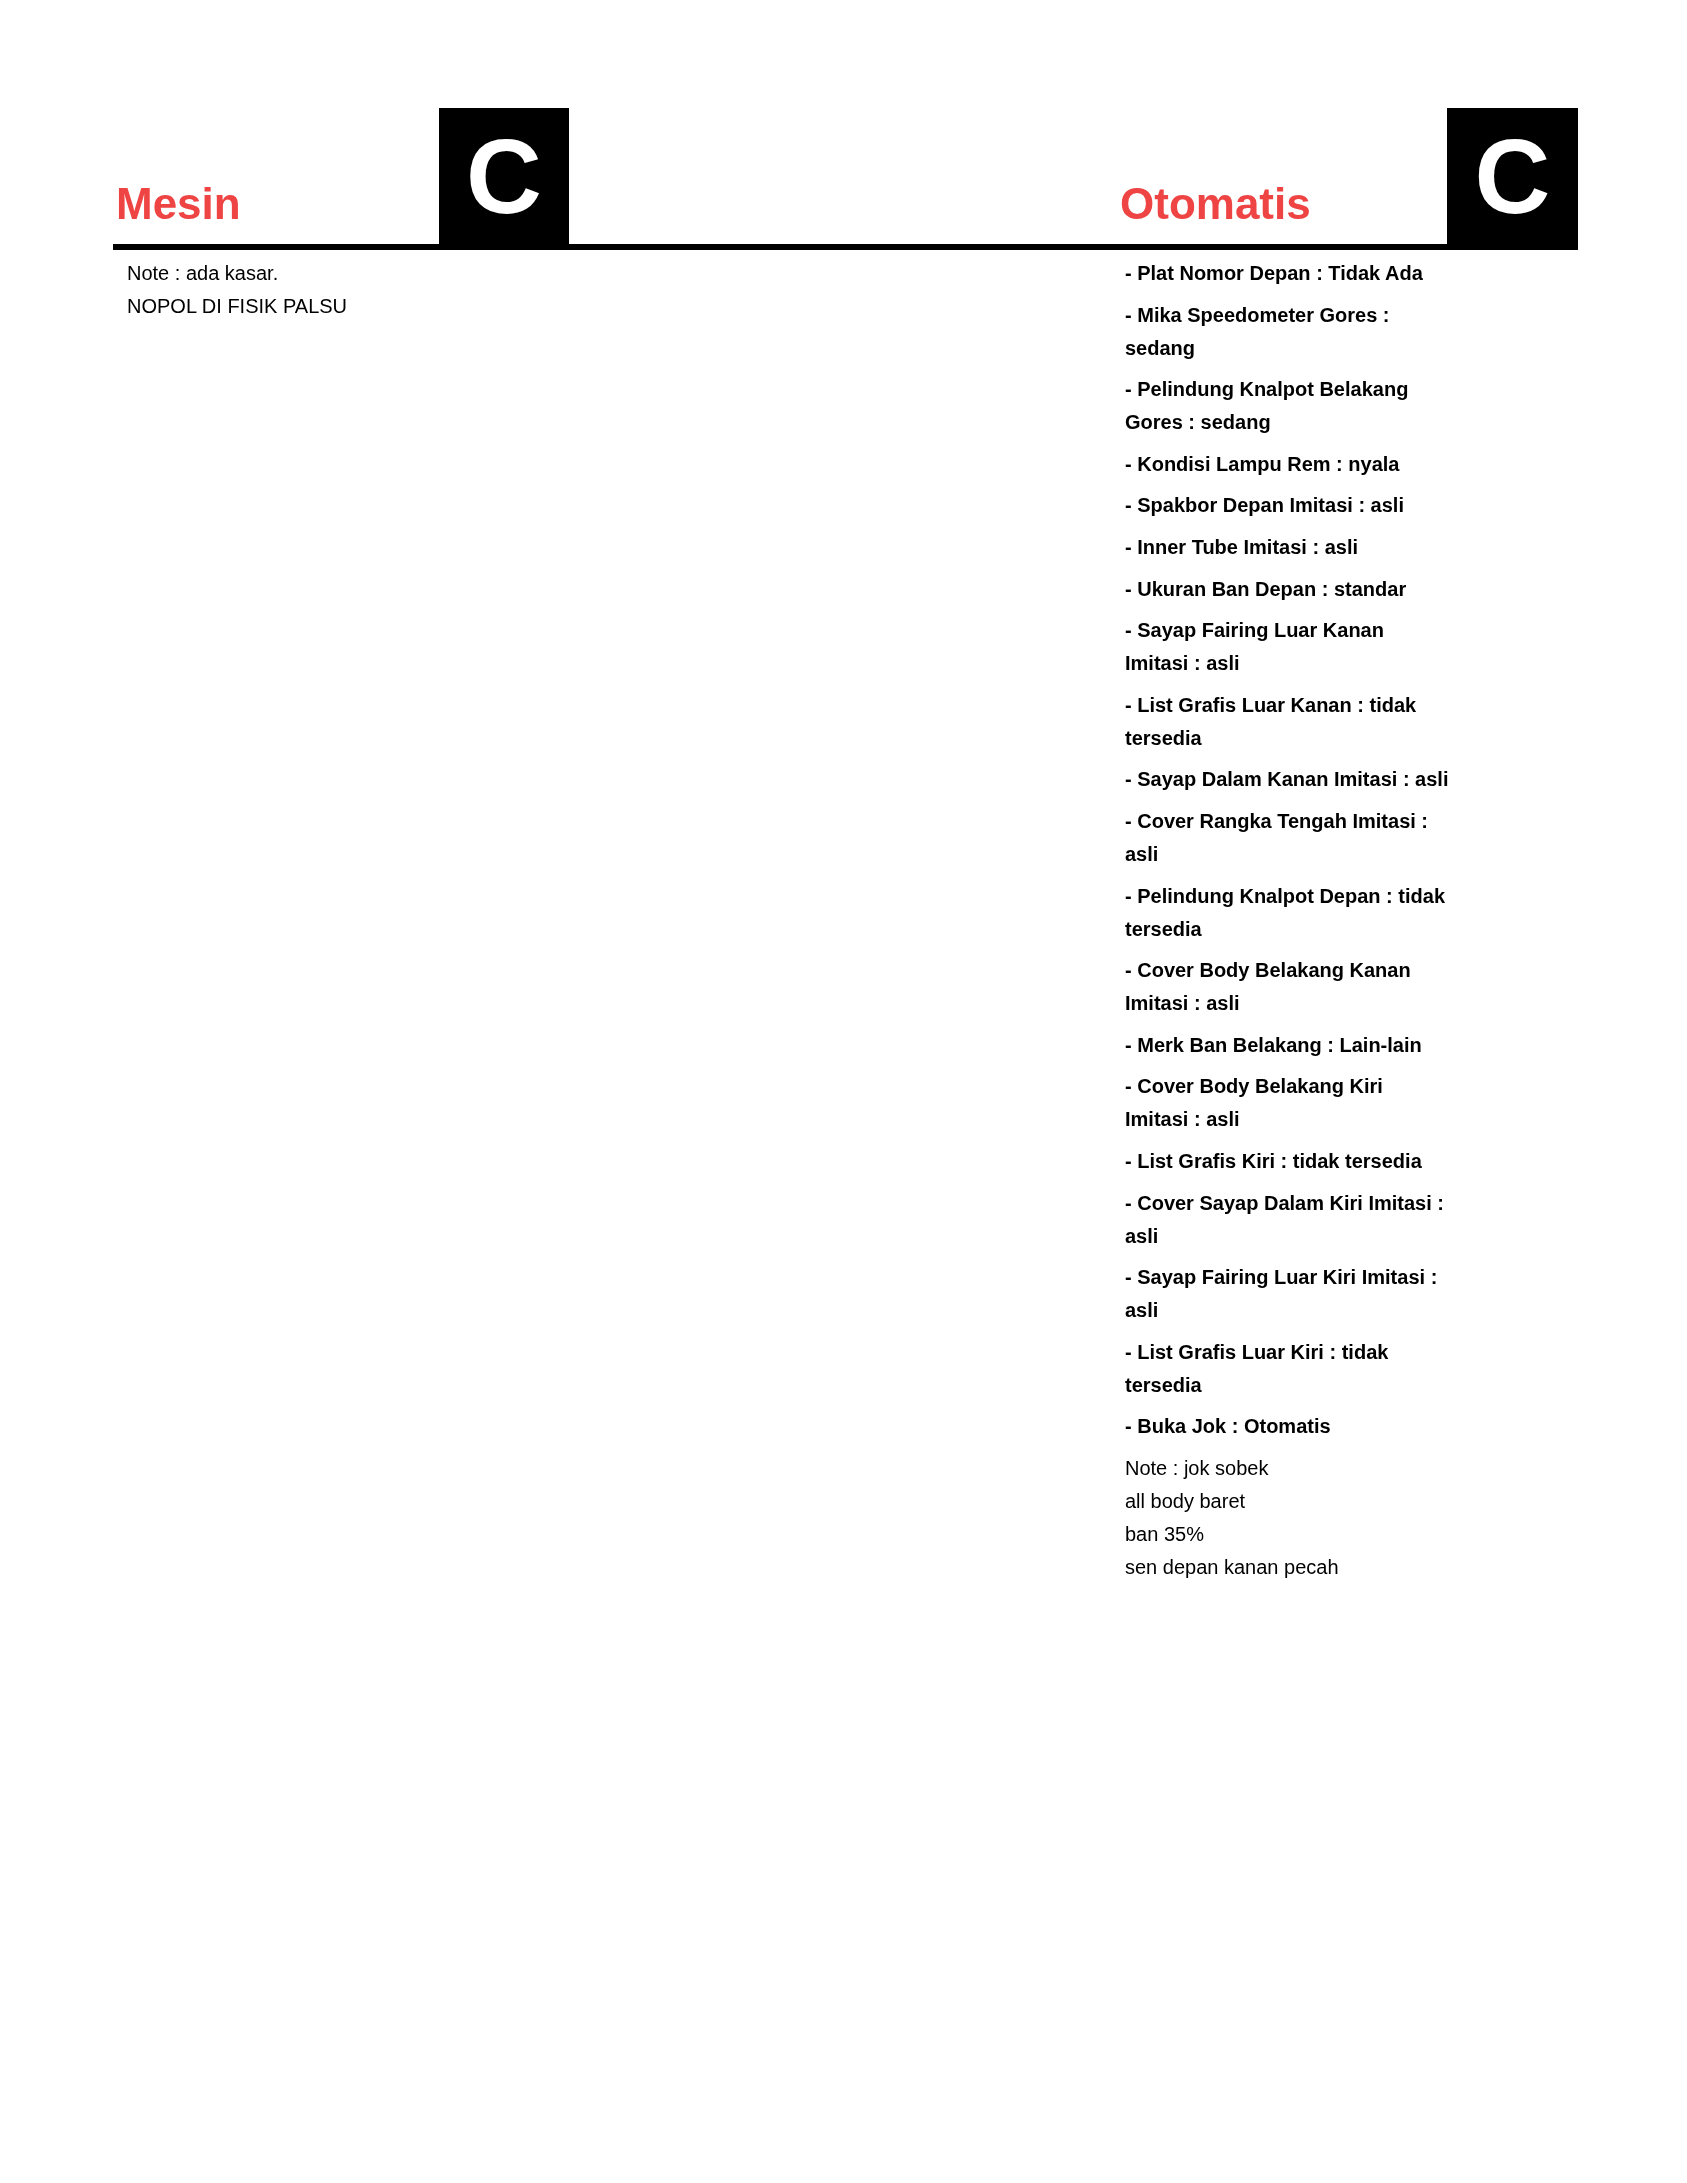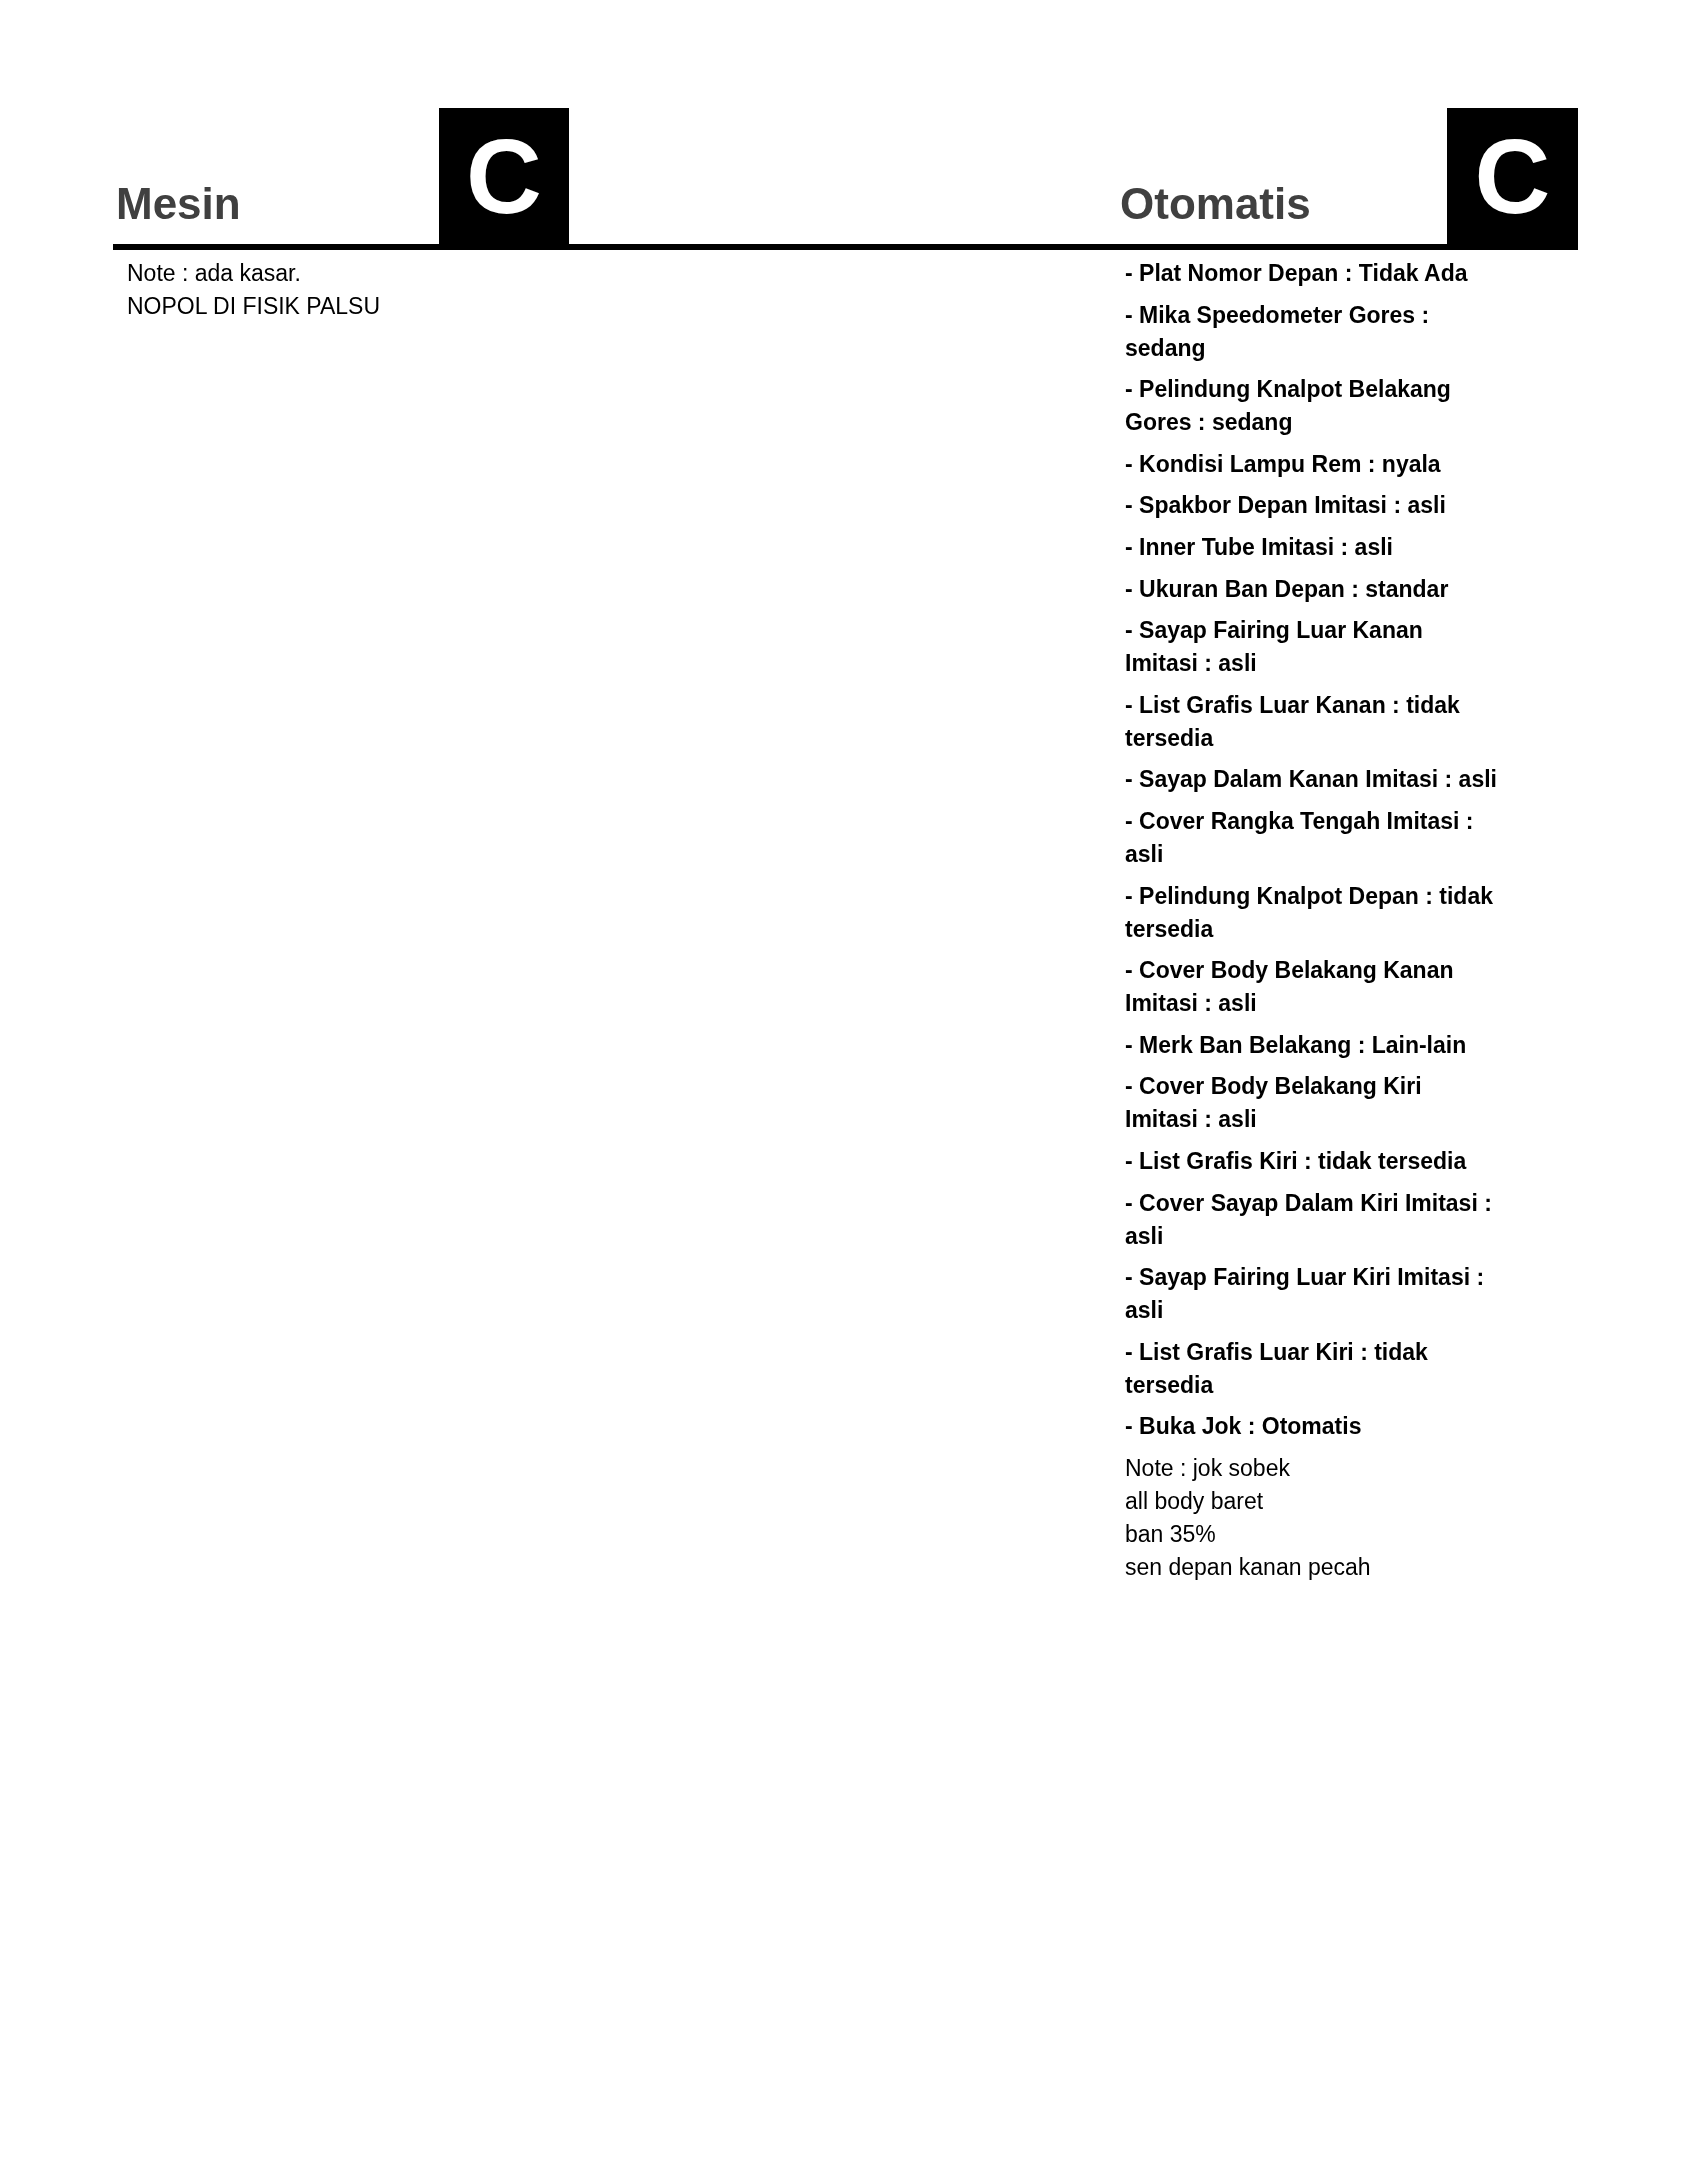--- a/index.html
+++ b/index.html
@@ -24,21 +24,21 @@
     width: 1465px;
     height: 6px;
     background: #000000;
   }
   .section-title {
     position: absolute;
     top: 181px;
     font-size: 44px;
     line-height: 45px;
     font-weight: 700;
-    color: #404040;
+    color: #ef4444;
     white-space: nowrap;
   }
   .title-mesin { left: 116px; }
   .title-exterior { left: 1120px; }
   .grade-badge {
     position: absolute;
     top: 108px;
     height: 142px;
     background: #000000;
     display: flex;
@@ -49,21 +49,21 @@
   }
   .badge-mesin { left: 439px; width: 130px; }
   .badge-exterior { left: 1447px; width: 131px; }
   .grade-letter {
     color: #ffffff;
     font-size: 105px;
     line-height: 105px;
     font-weight: 700;
   }
   .note, .list-item {
-    font-size: 23px;
+    font-size: 20px;
     line-height: 33px;
     color: #000000;
     white-space: pre-line;
   }
   .note-mesin {
     position: absolute;
     left: 127px;
     top: 257px;
     width: 463px;
   }

